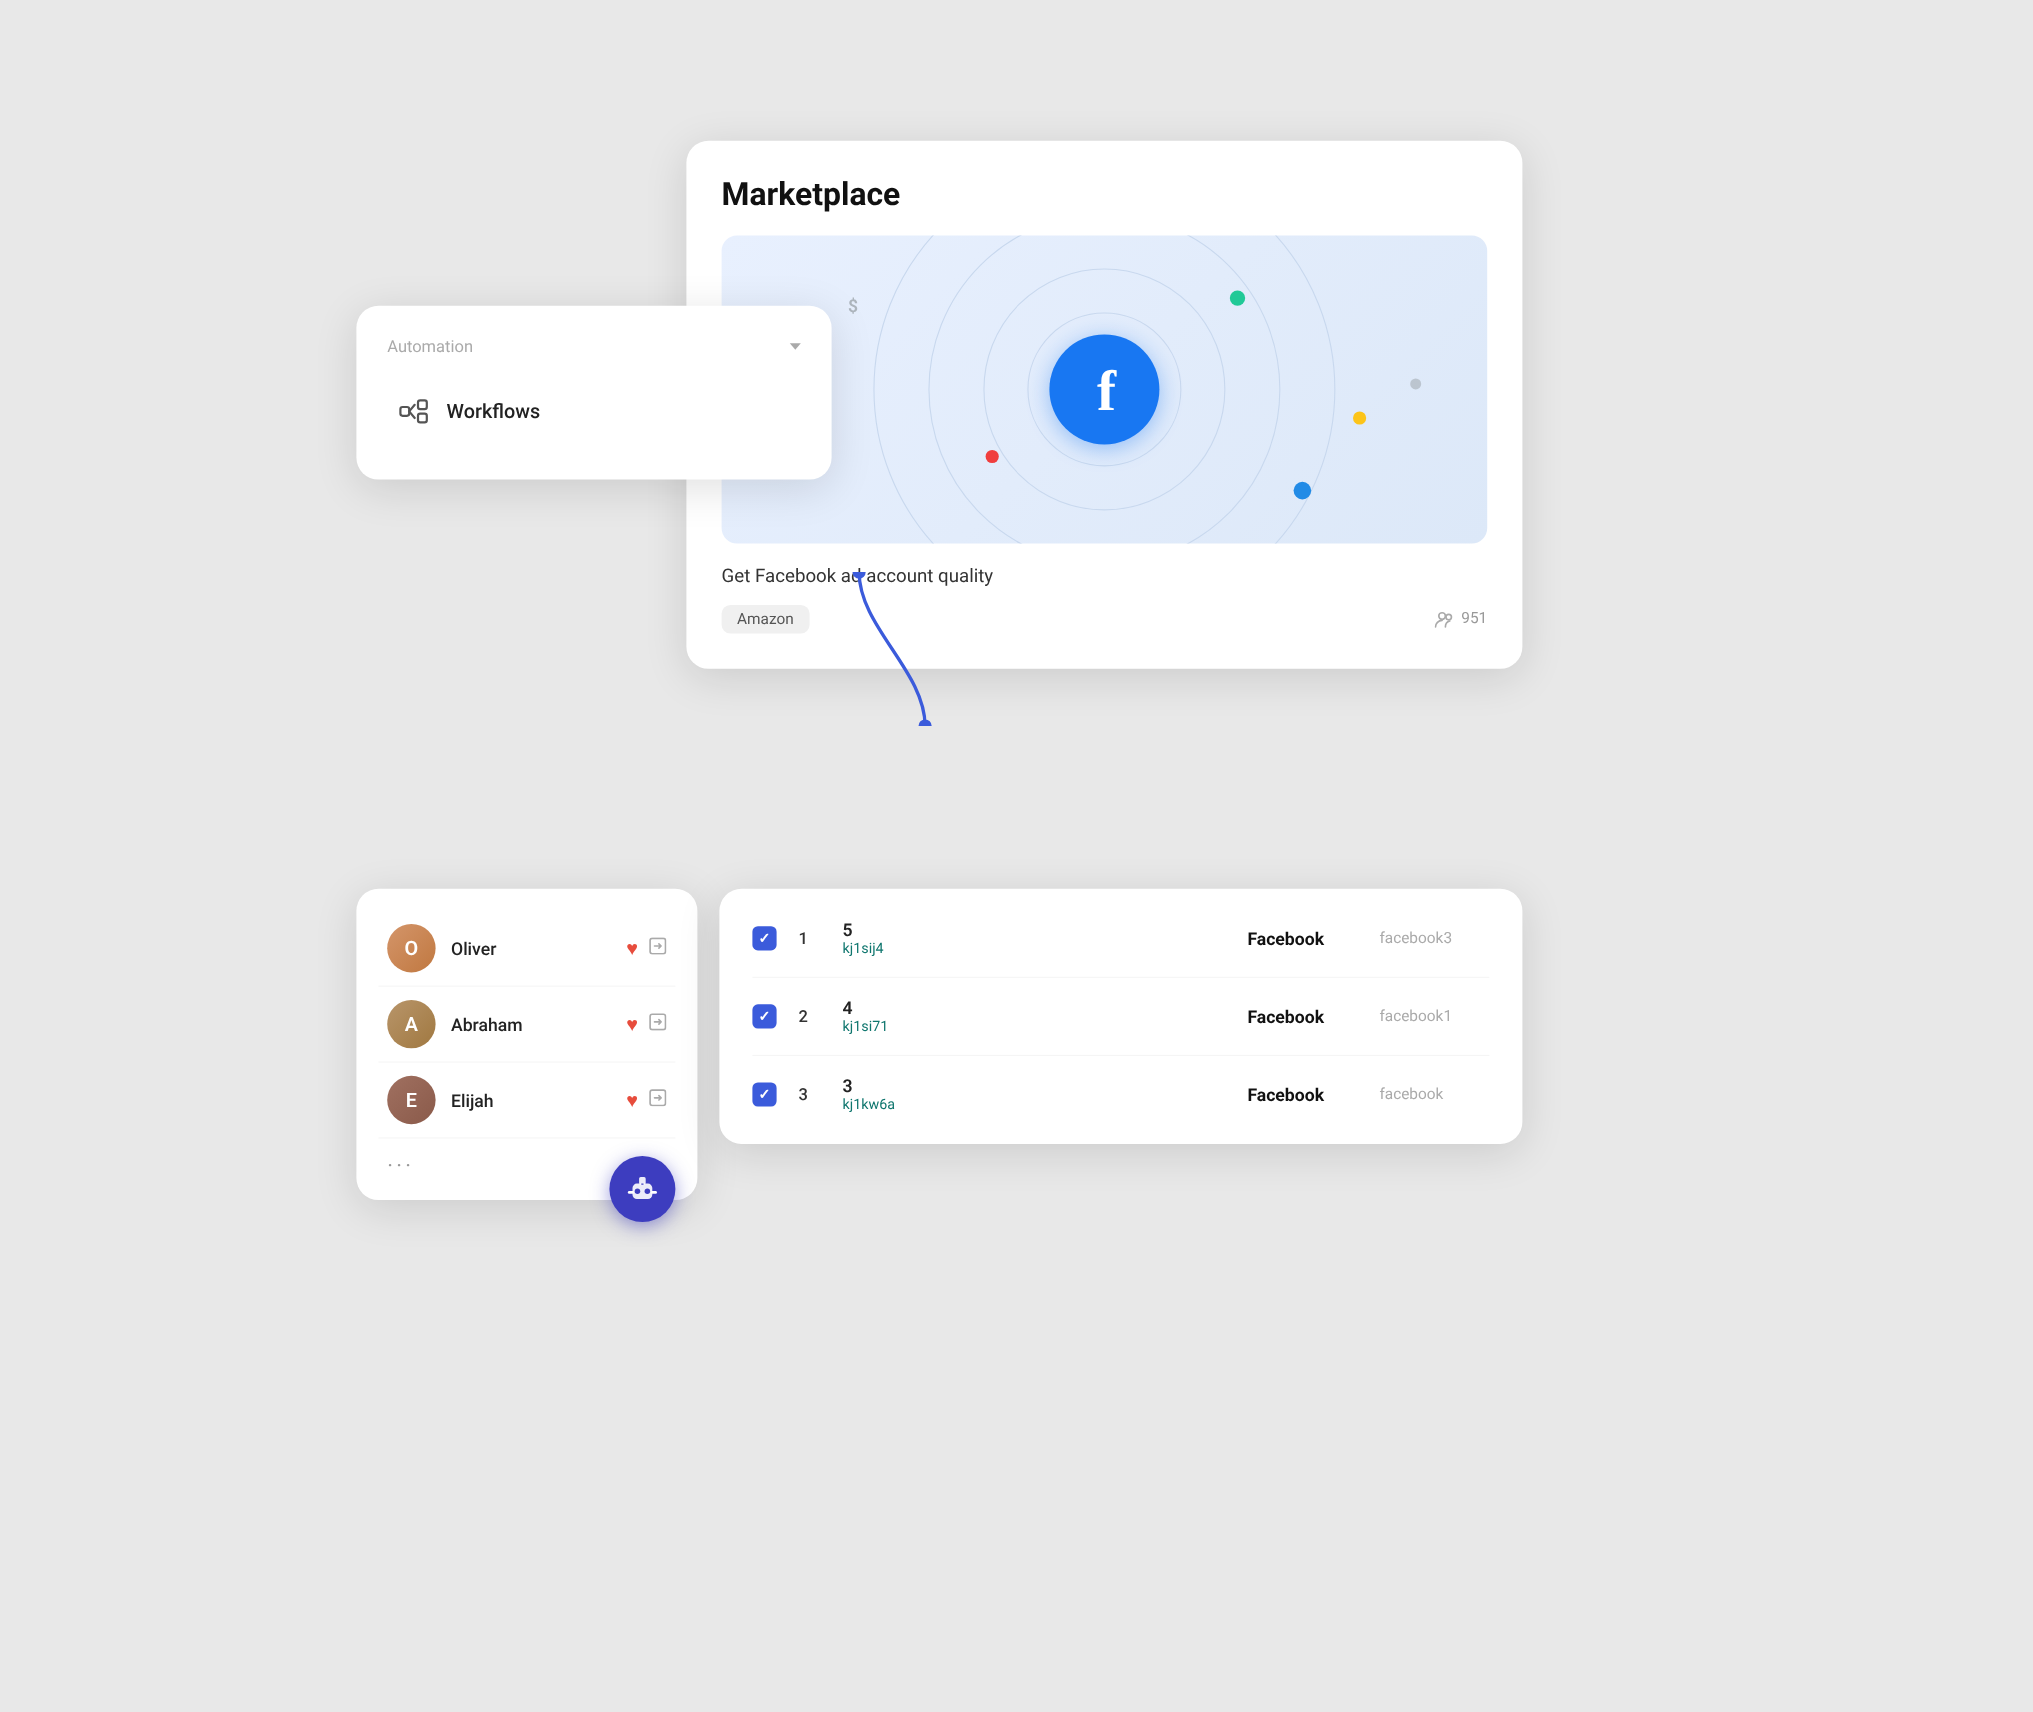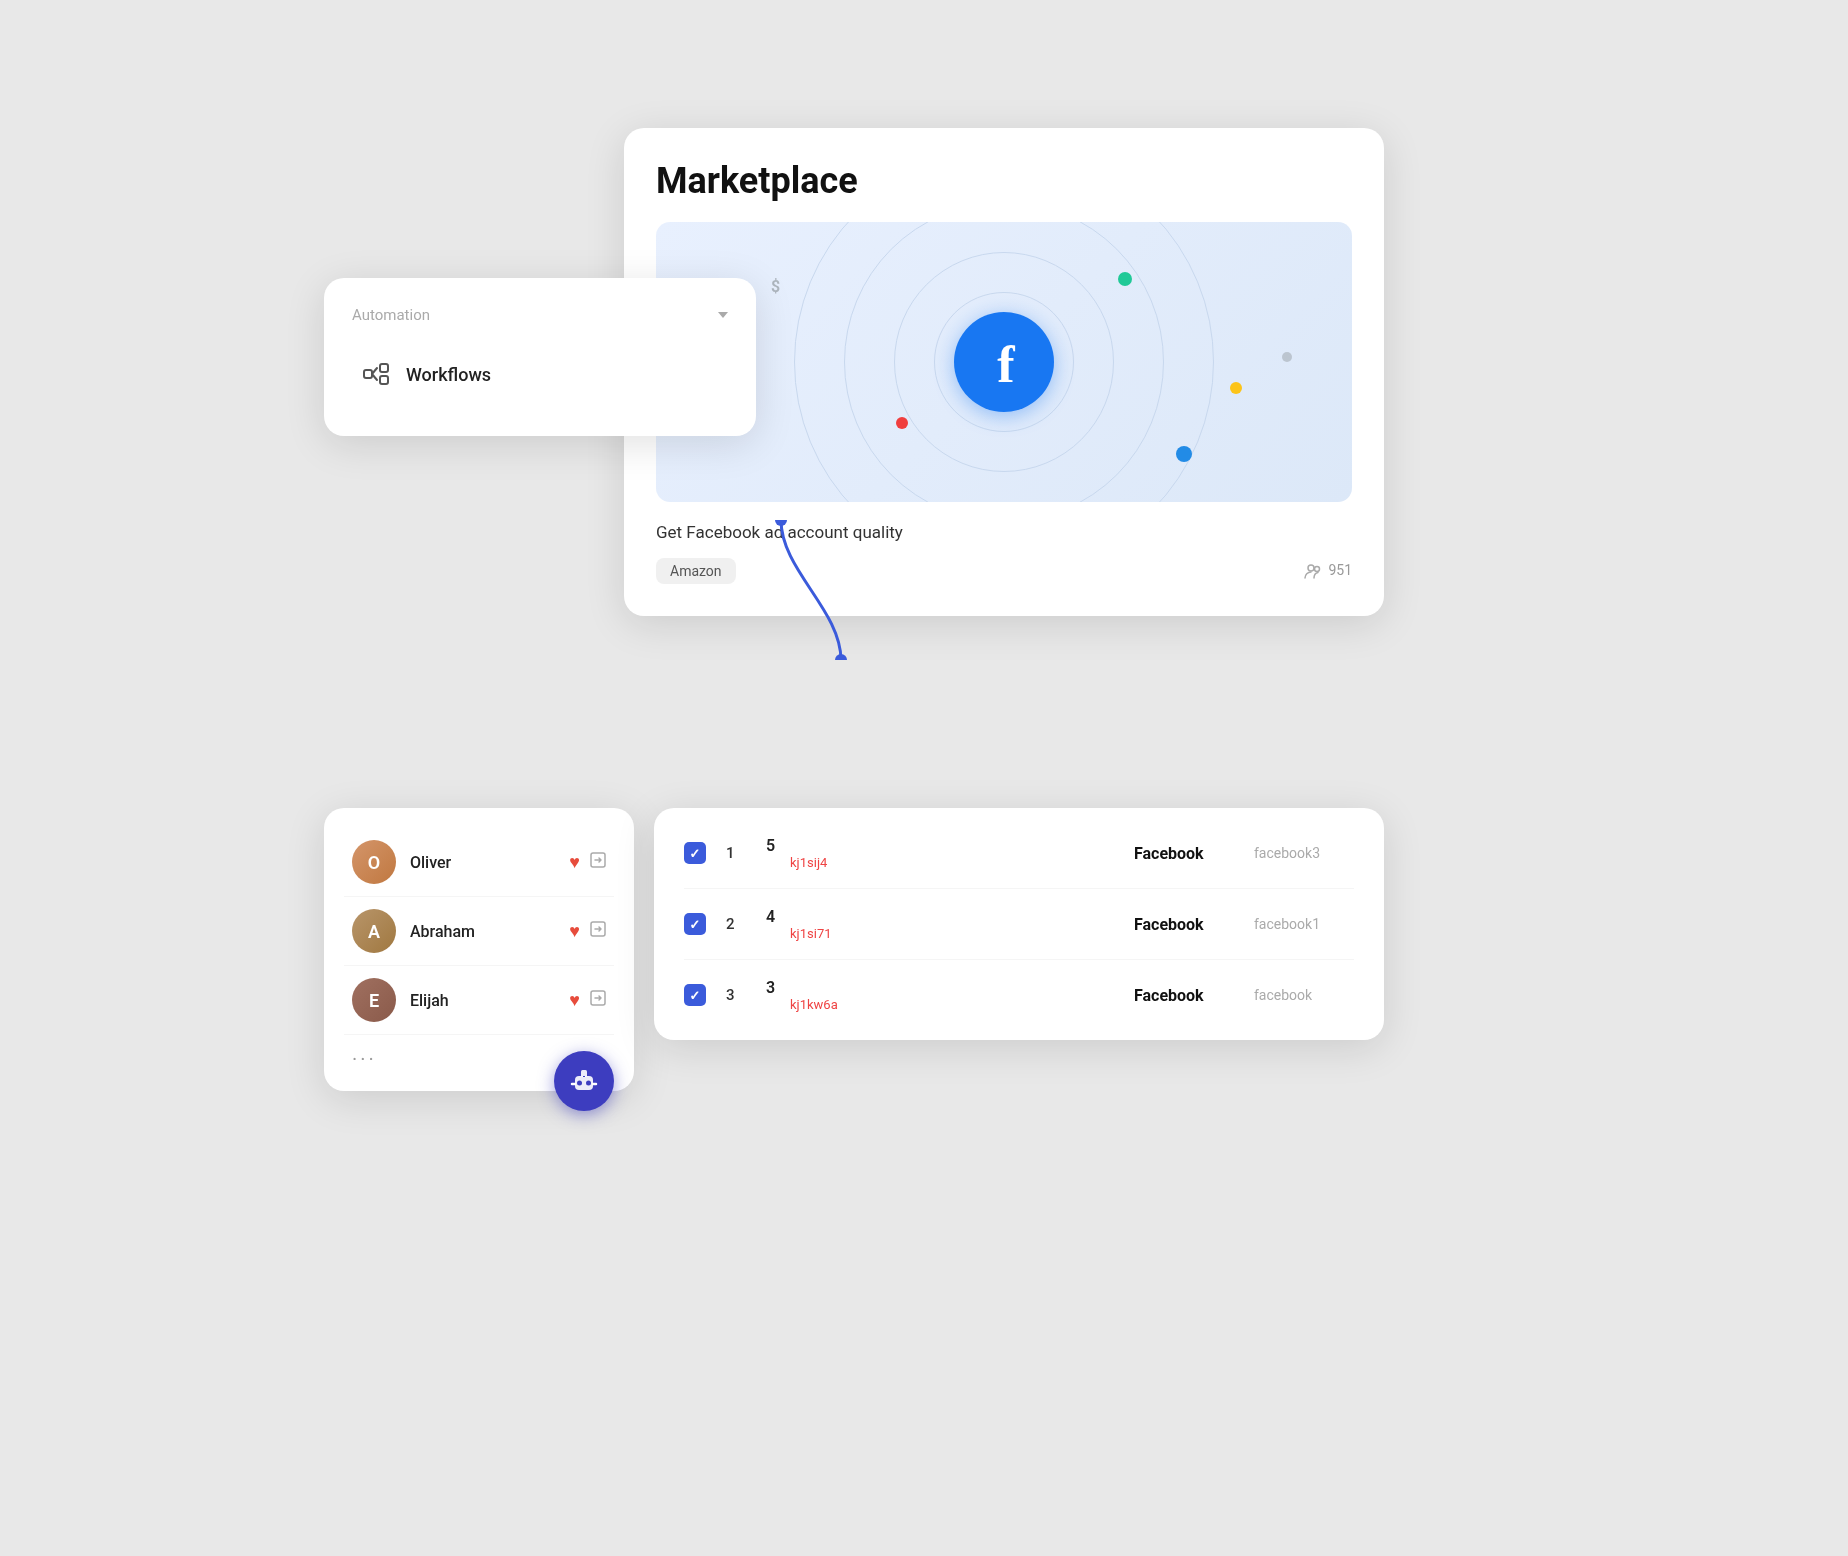--- a/index.html
+++ b/index.html
@@ -102,21 +102,21 @@
       left: 300px;
       width: 760px;
       background: #fff;
       border-radius: 20px;
       box-shadow: 0 8px 40px rgba(0,0,0,0.12);
       padding: 32px;
       z-index: 5;
     }
 
     .marketplace-title {
-      font-size: 36px;
+      font-size: 29px;
       font-weight: 700;
       color: #111;
       margin-bottom: 20px;
     }
 
     .marketplace-image {
       width: 100%;
       height: 280px;
       background: linear-gradient(135deg, #e8f0fe 0%, #dce8f8 100%);
       border-radius: 14px;
@@ -351,22 +351,21 @@
     }
 
     .row-data-num {
       font-size: 16px;
       font-weight: 600;
       color: #222;
     }
 
     .row-data-id {
       font-size: 13px;
-      color: #ef4444;
-      margin-left: 24px;
+      color: #0f766e;
     }
 
     .row-brand {
       font-size: 16px;
       font-weight: 700;
       color: #111;
       min-width: 100px;
     }
 
     .row-handle {

